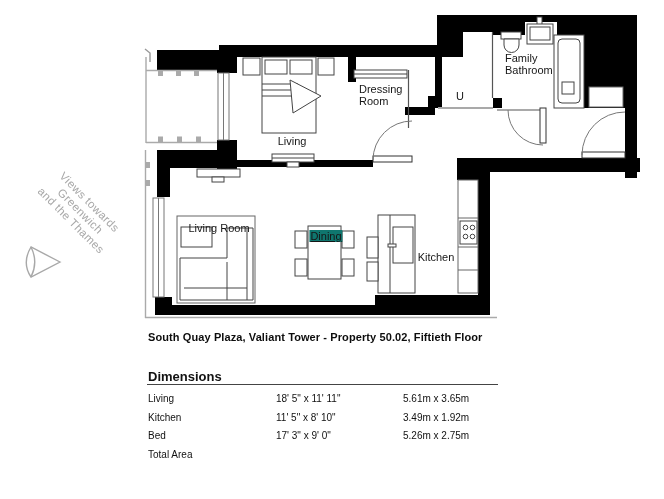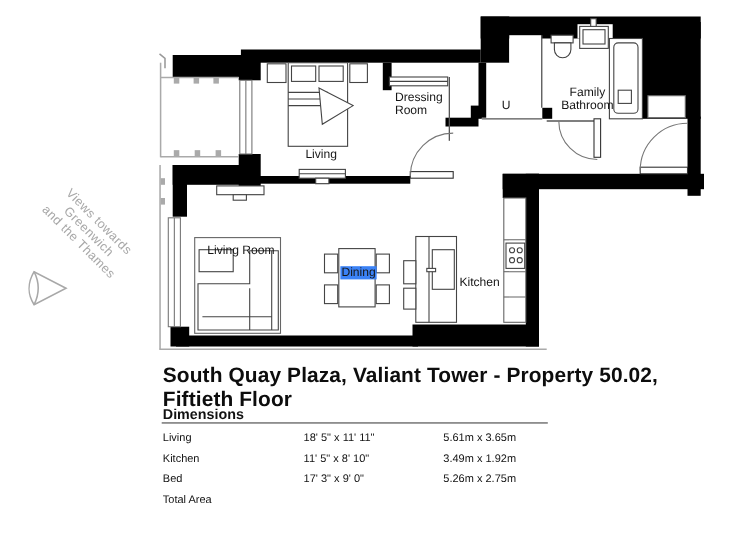--- a/index.html
+++ b/index.html
@@ -5,21 +5,21 @@
   html,body{margin:0;padding:0;background:#fff;}
   .stage{position:relative;width:664px;height:499px;background:#fff;overflow:hidden;
          font-family:"Liberation Sans","DejaVu Sans",sans-serif;color:#111;}
   .plan{position:absolute;left:0;top:0;width:664px;height:330px;}
   .plan svg{position:absolute;left:0;top:0;}
   .lbl{position:absolute;font-size:11px;line-height:12px;color:#161616;white-space:pre-line;}
   .lbl.center{transform:translate(-50%,-50%);text-align:center;white-space:nowrap;}
   .views{position:absolute;left:14px;top:192px;width:132px;text-align:center;
          transform:rotate(45deg);color:#a8a8a8;font-size:11.5px;line-height:13px;
          letter-spacing:.4px;}
-  .title{position:absolute;left:148px;top:331px;width:500px;font-size:19px;
+  .title{position:absolute;left:148px;top:331px;width:500px;font-size:11px;
          font-weight:bold;color:#0d0d0d;letter-spacing:.1px;}
   .dims-heading{position:absolute;left:148px;top:369px;font-size:13px;font-weight:bold;}
   .dims-rule{position:absolute;left:147px;top:384px;width:351px;border-top:1.2px solid #444;}
   .dims-rows{position:absolute;left:148px;top:389px;width:400px;font-size:10px;}
   .dims-row{display:flex;height:18.8px;align-items:center;}
   .c-name{width:128px;}
   .c-imp{width:127px;}
   .c-met{flex:1;}
 </style>
 </head>
@@ -182,23 +182,23 @@
 
       <g fill="#fff" stroke="#a8a8a8" stroke-width="1.4">
         <path d="M60,262 L31,247 C25,257 25,268 31,277 Z"></path>
         <path d="M31,247 C36,257 36,267 31,277" fill="none"></path>
       </g>
     </svg>
 
     <div class="lbl center" style="left:292px;top:141px;">Living</div>
     <div class="lbl" style="left:359px;top:83px;width:52px;">Dressing Room</div>
     <div class="lbl center" style="left:460px;top:96px;">U</div>
-    <div class="lbl" style="left:505px;top:78px;width:58px;text-align:center;">Family Bathroom</div>
+    <div class="lbl" style="left:505px;top:52px;width:58px;">Family Bathroom</div>
     <div class="lbl center" style="left:219px;top:208px;margin-top:20px;">Living Room</div>
-    <div class="lbl center" style="left:326px;top:248px;background:#3b82f6;padding:0 1px;">Dining</div>
+    <div class="lbl center" style="left:326px;top:236px;background:#0f766e;padding:0 1px;text-decoration:underline;">Dining</div>
     <div class="lbl center" style="left:436px;top:257px;">Kitchen</div>
 
     <div class="views">
       <div>Views towards</div>
       <div>Greenwich</div>
       <div>and the Thames</div>
     </div>
   </div>
 
   <div class="title">South Quay Plaza, Valiant Tower - Property 50.02, Fiftieth Floor</div>

